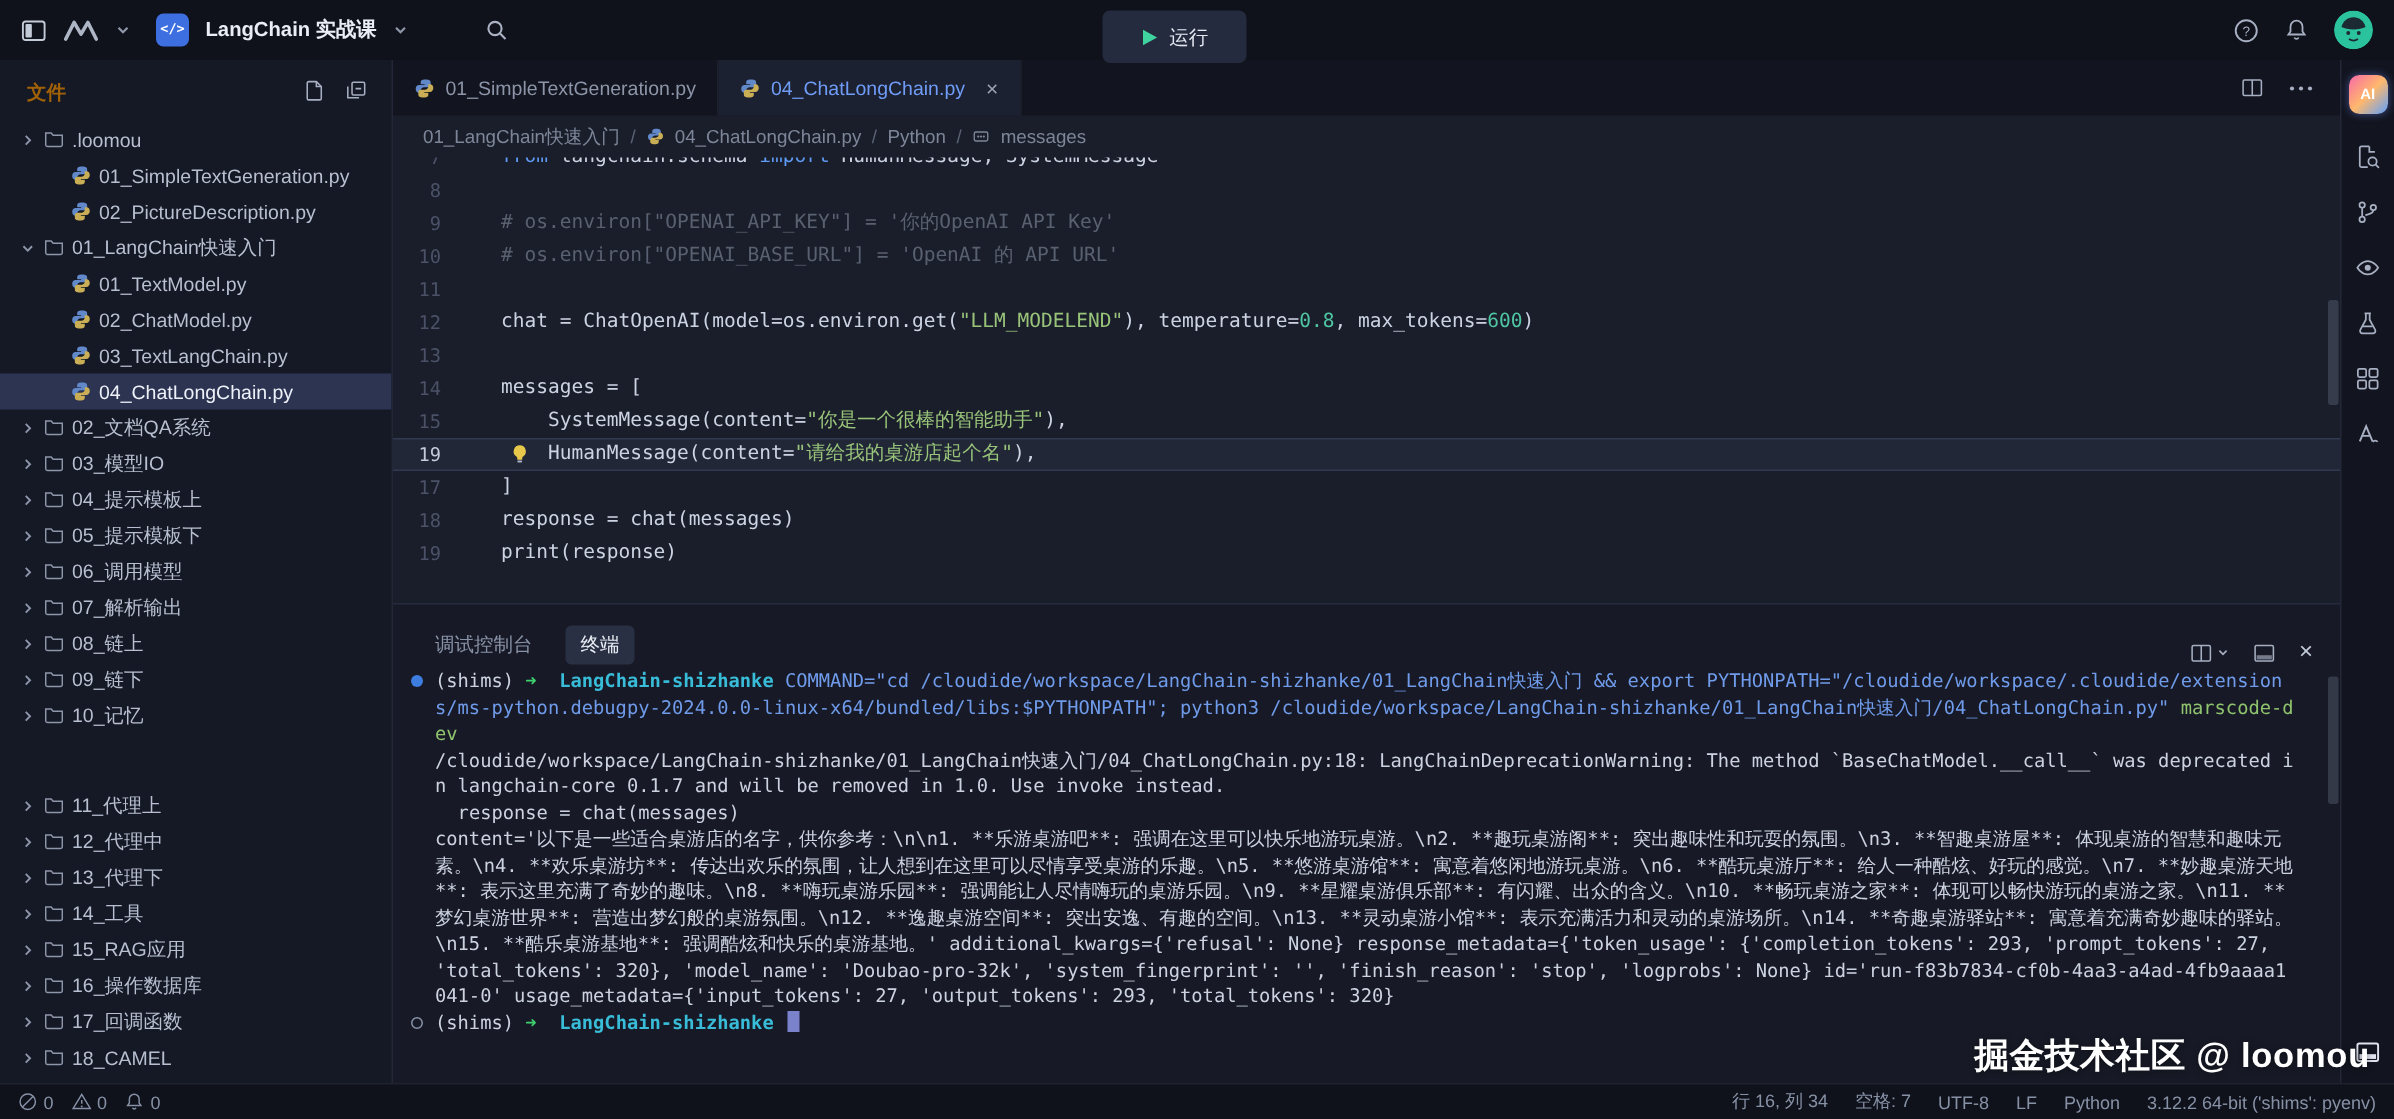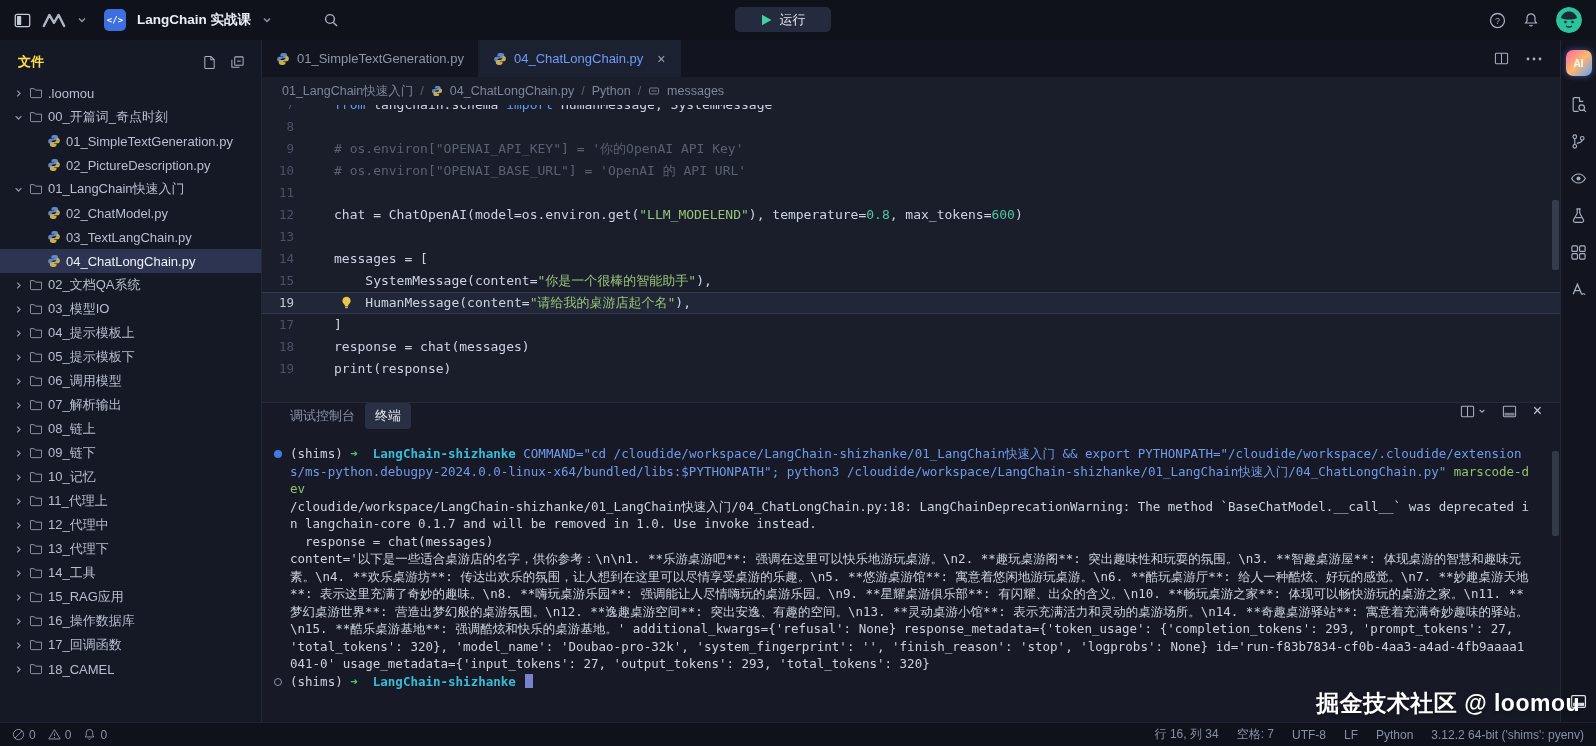--- a/index.html
+++ b/index.html
@@ -5,26 +5,26 @@
 *{box-sizing:border-box;margin:0;padding:0}
 html,body{width:1596px;height:746px;overflow:hidden;background:#171a26;font-family:"Liberation Sans",sans-serif;color:#c6ccda}
 svg{display:block}
 
 .titlebar{position:absolute;top:0;left:0;width:100%;height:40px;background:#0f121b;display:flex;align-items:center;z-index:10}
 .tb-left{display:flex;align-items:center;gap:11px;padding-left:14px}
 .icon-btn{display:inline-flex;align-items:center;justify-content:center;color:#a7afc2;cursor:pointer}
 .proj-badge{width:22px;height:22px;border-radius:5px;background:#3e6fe0;color:#fff;font-size:9px;font-weight:bold;display:flex;align-items:center;justify-content:center;font-family:"DejaVu Sans Mono",monospace;margin-left:6px}
 .proj-name{color:#e9edf5;font-size:13.5px;font-weight:bold}
 .tb-search{margin-left:40px}
-.run-btn{position:absolute;left:735px;top:7px;width:96px;height:25px;border:none;background:#252b3e;border-radius:5px;color:#e2e7f0;font-size:13px;display:flex;align-items:center;justify-content:center;gap:8px;cursor:pointer;font-family:inherit}
+.run-btn{position:absolute;left:735px;top:7px;width:96px;height:35px;border:none;background:#252b3e;border-radius:5px;color:#e2e7f0;font-size:13px;display:flex;align-items:center;justify-content:center;gap:8px;cursor:pointer;font-family:inherit}
 .tb-right{margin-left:auto;display:flex;align-items:center;gap:17px;padding-right:14px;color:#a7afc2}
 .avatar{width:26px;height:26px;border-radius:50%;overflow:hidden}
 
 .sidebar{position:absolute;left:0;top:40px;bottom:24px;width:262px;background:#151825;border-right:1px solid #232838;overflow:hidden}
-.explorer-header{display:flex;align-items:center;padding:13px 16px 10px 18px;font-size:13px;font-weight:bold;color:#fde047}
+.explorer-header{display:flex;align-items:flex-start;padding:13px 16px 10px 18px;font-size:13px;font-weight:bold;color:#a16207}
 .explorer-actions{margin-left:auto;display:flex;gap:13px;color:#9aa2b4}
 .tree{font-size:13px;color:#b7bfd0}
 .tree-row{height:24px;display:flex;align-items:center;gap:5px;cursor:pointer;padding-right:8px;white-space:nowrap;overflow:hidden}
 .tree-row.selected{background:#2c3452;color:#eef1f8}
 .chev{width:12px;display:inline-flex;justify-content:center;flex-shrink:0}
 .ficon{display:inline-flex;flex-shrink:0}
 
 .editor-col{position:absolute;left:262px;right:36px;top:40px;bottom:24px;display:flex;flex-direction:column;background:#1a1e2b}
 .tabbar{height:37px;background:#12151f;display:flex;align-items:stretch;flex-shrink:0}
 .tab{display:flex;align-items:center;gap:7px;padding:0 14px;font-size:13px;color:#8d95a9;border-right:1px solid #1c202d;cursor:pointer}
@@ -37,21 +37,21 @@
 .code-scroll{margin-top:-11px}
 .code-line{display:flex;height:22px;line-height:22px;position:relative}
 .code-line.current{background:rgba(130,150,200,.08);box-shadow:inset 0 1px 0 rgba(130,150,200,.18),inset 0 -1px 0 rgba(130,150,200,.18)}
 .gutter{width:52px;flex-shrink:0;text-align:right;padding-right:20px;color:#4b5267;font-size:12.5px}
 .code-line.current .gutter{color:#c3cadb}
 .line-content{white-space:pre;padding-left:20px}
 .bulb{position:absolute;left:78px;top:4px}
 .tk-kw{color:#5f9cf5}.tk-cm{color:#596070}.tk-str{color:#98c379}.tk-num{color:#4fc6a2}.tk-pl{color:#ccd3e3}
 
 .panel{height:320px;flex-shrink:0;border-top:1px solid #252a3c;background:#171a26;display:flex;flex-direction:column;position:relative}
-.panel-header{height:40px;display:flex;align-items:flex-start;padding:0 18px;flex-shrink:0}
+.panel-header{height:40px;display:flex;align-items:flex-end;gap:12px;padding:0 18px;flex-shrink:0}
 .panel-tab{font-size:13px;color:#8892a6;padding:4px 10px;border-radius:4px;cursor:pointer}
 .panel-tab.active{background:#2a3044;color:#e8ecf4}
 .panel-actions{margin-left:auto;display:flex;align-items:center;gap:16px;color:#9aa2b4}
 .panel-actions .close{font-size:16px;line-height:1;color:#c3cad8}
 .terminal{flex:1;overflow:hidden;padding:2px 30px 0 12px;font-family:"DejaVu Sans Mono",monospace;font-size:12.5px;line-height:17.5px;color:#ccd2e0}
 .term-line{position:relative;padding-left:16px;white-space:pre-wrap;word-break:break-all}
 .t-g{color:#3ecf6e}.t-c{color:#38bcd8;font-weight:bold}.t-b{color:#6f9bea}.t-g2{color:#8fc36d}.t-d{color:#ccd2e0}
 .deco{position:absolute;left:0;top:5px;width:8px;height:8px;border-radius:50%}
 .deco.filled{background:#3e7de0}
 .deco.open{border:1.5px solid #8a93a8}
@@ -163,33 +163,20 @@
             <path d="M3.5 1.8l3.2 3.2-3.2 3.2" stroke="#8e96aa" fill="none" stroke-width="1.4"></path>
           </svg>
         </span>
         <span class="ficon">
           <svg width="14" height="14" viewBox="0 0 16 16">
             <path d="M1.7 3h4.2l1.4 1.7h7V12a1.3 1.3 0 0 1-1.3 1.3H3A1.3 1.3 0 0 1 1.7 12V3z" fill="none" stroke="#8e96aa" stroke-width="1.1"></path>
           </svg>
         </span>
         <span>.loomou</span>
       </div>
-      <div class="tree-row" style="padding-left: 12px;">
-        <span class="chev">
-          <svg width="9" height="9" viewBox="0 0 10 10">
-            <path d="M1.8 3.5l3.2 3.2 3.2-3.2" stroke="#8e96aa" fill="none" stroke-width="1.4"></path>
-          </svg>
-        </span>
-        <span class="ficon">
-          <svg width="14" height="14" viewBox="0 0 16 16">
-            <path d="M1.7 3h4.2l1.4 1.7h7V12a1.3 1.3 0 0 1-1.3 1.3H3A1.3 1.3 0 0 1 1.7 12V3z" fill="none" stroke="#8e96aa" stroke-width="1.1"></path>
-          </svg>
-        </span>
-        <span>00_开篇词_奇点时刻</span>
-      </div>
       <div class="tree-row" style="padding-left: 30px;">
         <span class="chev"></span>
         <span class="ficon">
           <svg width="14" height="14" viewBox="0 0 16 16">
             <path d="M7.9 1.2c-1.8 0-2.8.8-2.8 2.1v1.5h3v.6H3.9c-1.5 0-2.6 1.2-2.6 3 0 1.7 1 2.9 2.5 2.9h1.3V9.5c0-1.4 1.2-2.5 2.7-2.5h3c1.1 0 1.9-.9 1.9-2V3.3c0-1.3-1.3-2.1-3-2.1H7.9z" fill="#6189c9"></path>
             <path d="M8.1 14.8c1.8 0 2.8-.8 2.8-2.1v-1.5h-3v-.6h4.2c1.5 0 2.6-1.2 2.6-3 0-1.7-1-2.9-2.5-2.9h-1.3v1.8c0 1.4-1.2 2.5-2.7 2.5h-3c-1.1 0-1.9.9-1.9 2v1.7c0 1.3 1.3 2.1 3 2.1h1.8z" fill="#c9ae55"></path>
           </svg>
         </span>
         <span>01_SimpleTextGeneration.py</span>
       </div>
@@ -217,30 +204,40 @@
         <span>01_LangChain快速入门</span>
       </div>
       <div class="tree-row" style="padding-left: 30px;">
         <span class="chev"></span>
         <span class="ficon">
           <svg width="14" height="14" viewBox="0 0 16 16">
             <path d="M7.9 1.2c-1.8 0-2.8.8-2.8 2.1v1.5h3v.6H3.9c-1.5 0-2.6 1.2-2.6 3 0 1.7 1 2.9 2.5 2.9h1.3V9.5c0-1.4 1.2-2.5 2.7-2.5h3c1.1 0 1.9-.9 1.9-2V3.3c0-1.3-1.3-2.1-3-2.1H7.9z" fill="#6189c9"></path>
             <path d="M8.1 14.8c1.8 0 2.8-.8 2.8-2.1v-1.5h-3v-.6h4.2c1.5 0 2.6-1.2 2.6-3 0-1.7-1-2.9-2.5-2.9h-1.3v1.8c0 1.4-1.2 2.5-2.7 2.5h-3c-1.1 0-1.9.9-1.9 2v1.7c0 1.3 1.3 2.1 3 2.1h1.8z" fill="#c9ae55"></path>
           </svg>
         </span>
-        <span>02_ChatModel.py</span>
+        <span>01_TextModel.py</span>
       </div>
       <div class="tree-row" style="padding-left: 30px;">
         <span class="chev"></span>
         <span class="ficon">
           <svg width="14" height="14" viewBox="0 0 16 16">
             <path d="M7.9 1.2c-1.8 0-2.8.8-2.8 2.1v1.5h3v.6H3.9c-1.5 0-2.6 1.2-2.6 3 0 1.7 1 2.9 2.5 2.9h1.3V9.5c0-1.4 1.2-2.5 2.7-2.5h3c1.1 0 1.9-.9 1.9-2V3.3c0-1.3-1.3-2.1-3-2.1H7.9z" fill="#6189c9"></path>
             <path d="M8.1 14.8c1.8 0 2.8-.8 2.8-2.1v-1.5h-3v-.6h4.2c1.5 0 2.6-1.2 2.6-3 0-1.7-1-2.9-2.5-2.9h-1.3v1.8c0 1.4-1.2 2.5-2.7 2.5h-3c-1.1 0-1.9.9-1.9 2v1.7c0 1.3 1.3 2.1 3 2.1h1.8z" fill="#c9ae55"></path>
           </svg>
         </span>
+        <span>02_ChatModel.py</span>
+      </div>
+      <div class="tree-row" style="padding-left: 30px;">
+        <span class="chev"></span>
+        <span class="ficon">
+          <svg width="14" height="14" viewBox="0 0 16 16">
+            <path d="M7.9 1.2c-1.8 0-2.8.8-2.8 2.1v1.5h3v.6H3.9c-1.5 0-2.6 1.2-2.6 3 0 1.7 1 2.9 2.5 2.9h1.3V9.5c0-1.4 1.2-2.5 2.7-2.5h3c1.1 0 1.9-.9 1.9-2V3.3c0-1.3-1.3-2.1-3-2.1H7.9z" fill="#6189c9"></path>
+            <path d="M8.1 14.8c1.8 0 2.8-.8 2.8-2.1v-1.5h-3v-.6h4.2c1.5 0 2.6-1.2 2.6-3 0-1.7-1-2.9-2.5-2.9h-1.3v1.8c0 1.4-1.2 2.5-2.7 2.5h-3c-1.1 0-1.9.9-1.9 2v1.7c0 1.3 1.3 2.1 3 2.1h1.8z" fill="#c9ae55"></path>
+          </svg>
+        </span>
         <span>03_TextLangChain.py</span>
       </div>
       <div class="tree-row selected" style="padding-left: 30px;">
         <span class="chev"></span>
         <span class="ficon">
           <svg width="14" height="14" viewBox="0 0 16 16">
             <path d="M7.9 1.2c-1.8 0-2.8.8-2.8 2.1v1.5h3v.6H3.9c-1.5 0-2.6 1.2-2.6 3 0 1.7 1 2.9 2.5 2.9h1.3V9.5c0-1.4 1.2-2.5 2.7-2.5h3c1.1 0 1.9-.9 1.9-2V3.3c0-1.3-1.3-2.1-3-2.1H7.9z" fill="#6189c9"></path>
             <path d="M8.1 14.8c1.8 0 2.8-.8 2.8-2.1v-1.5h-3v-.6h4.2c1.5 0 2.6-1.2 2.6-3 0-1.7-1-2.9-2.5-2.9h-1.3v1.8c0 1.4-1.2 2.5-2.7 2.5h-3c-1.1 0-1.9.9-1.9 2v1.7c0 1.3 1.3 2.1 3 2.1h1.8z" fill="#c9ae55"></path>
           </svg>
         </span>
@@ -356,21 +353,21 @@
             <path d="M3.5 1.8l3.2 3.2-3.2 3.2" stroke="#8e96aa" fill="none" stroke-width="1.4"></path>
           </svg>
         </span>
         <span class="ficon">
           <svg width="14" height="14" viewBox="0 0 16 16">
             <path d="M1.7 3h4.2l1.4 1.7h7V12a1.3 1.3 0 0 1-1.3 1.3H3A1.3 1.3 0 0 1 1.7 12V3z" fill="none" stroke="#8e96aa" stroke-width="1.1"></path>
           </svg>
         </span>
         <span>10_记忆</span>
       </div>
-      <div class="tree-row" style="padding-left: 12px;">
+      <div class="tree-row" style="padding-left: 12px; margin-top: 36px;">
         <span class="chev">
           <svg width="9" height="9" viewBox="0 0 10 10">
             <path d="M3.5 1.8l3.2 3.2-3.2 3.2" stroke="#8e96aa" fill="none" stroke-width="1.4"></path>
           </svg>
         </span>
         <span class="ficon">
           <svg width="14" height="14" viewBox="0 0 16 16">
             <path d="M1.7 3h4.2l1.4 1.7h7V12a1.3 1.3 0 0 1-1.3 1.3H3A1.3 1.3 0 0 1 1.7 12V3z" fill="none" stroke="#8e96aa" stroke-width="1.1"></path>
           </svg>
         </span>

